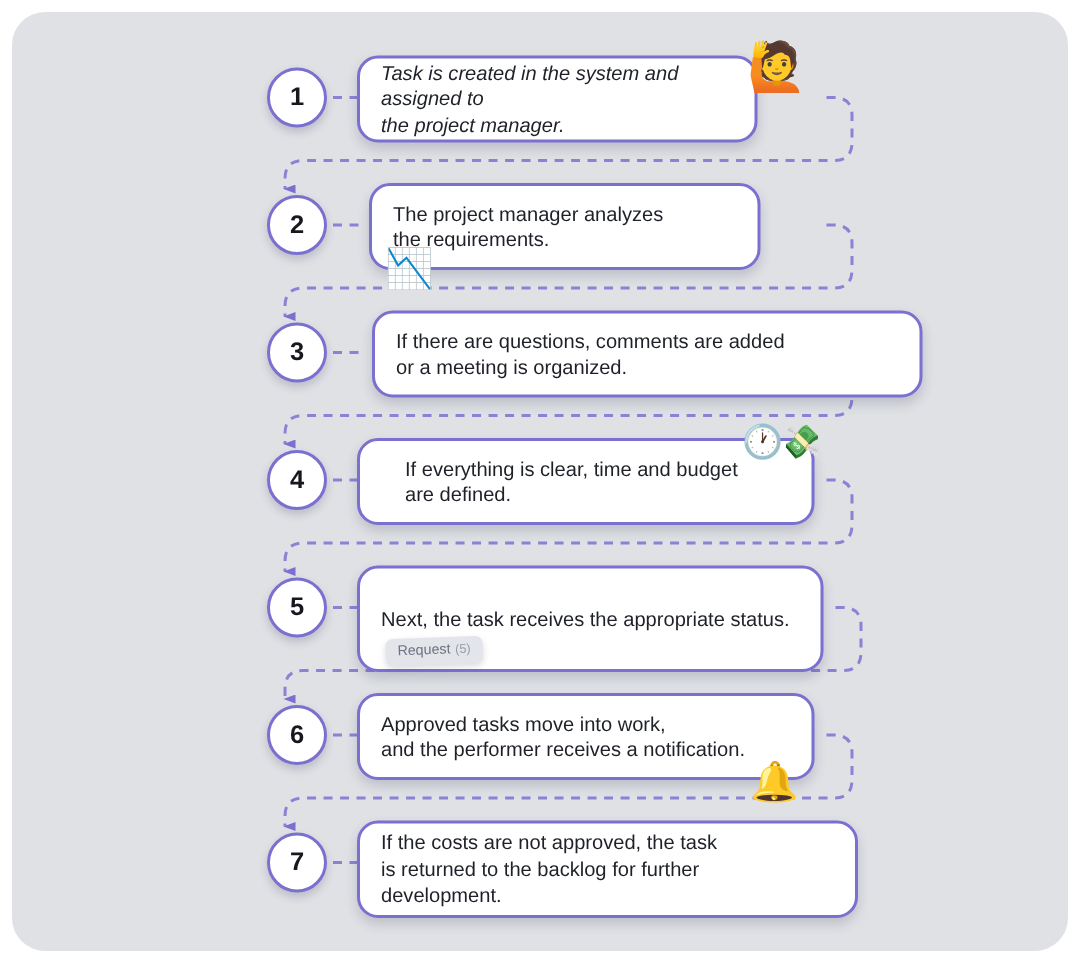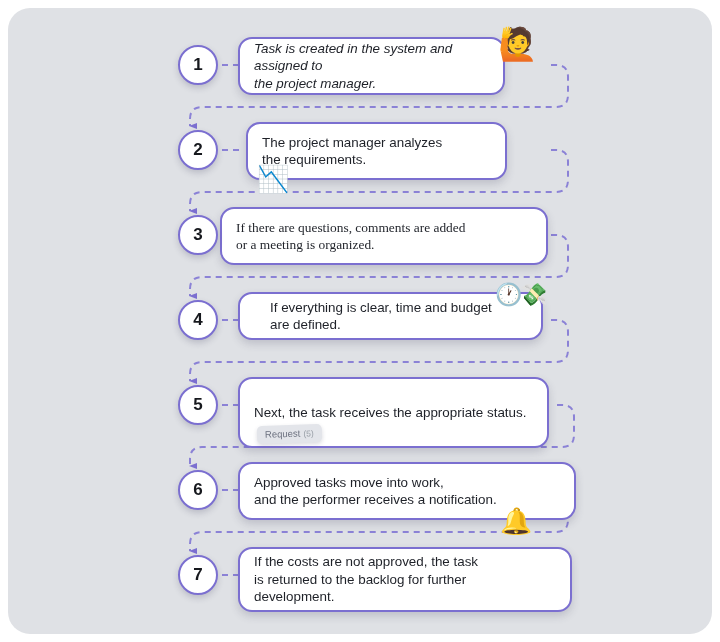--- a/index.html
+++ b/index.html
@@ -129,31 +129,31 @@
       <div class="txt">The project manager analyzes
 the requirements.</div>
     </div>
     <div class="emoji" style="left:249px;top:158px;font-size:26px;">📉</div>
   </div>
 
   <div class="step">
     <div class="circle" style="left:170px;top:207px;">
       <span>3</span>
     </div>
-    <div class="box" style="left:212px;top:199px;width:328px;height:58px;font-family:Liberation Serif, serif;">
+    <div class="box" style="left:240px;top:199px;width:367px;height:58px;">
       <div class="txt">If there are questions, comments are added
 or a meeting is organized.</div>
     </div>
   </div>
 
   <div class="step">
     <div class="circle" style="left:170px;top:292px;">
       <span>4</span>
     </div>
-    <div class="box indent" style="left:230px;top:284px;width:305px;height:48px;align-items:center;">
+    <div class="box indent" style="left:230px;top:284px;width:305px;height:58px;align-items:center;">
       <div class="txt">If everything is clear, time and budget
 are defined.</div>
     </div>
     <div class="emoji" style="left:487px;top:276px;font-size:22px;letter-spacing:-2px;">🕐💸</div>
   </div>
 
   <div class="step">
     <div class="circle" style="left:170px;top:377px;">
       <span>5</span>
     </div>
@@ -162,21 +162,21 @@
     </div>
     <div class="chip" style="left:249px;top:417px;">
       <span>Request</span><span class="cnt">(5)</span>
     </div>
   </div>
 
   <div class="step">
     <div class="circle" style="left:170px;top:462px;">
       <span>6</span>
     </div>
-    <div class="box" style="left:230px;top:454px;width:338px;height:58px;">
+    <div class="box" style="left:230px;top:454px;width:305px;height:58px;">
       <div class="txt">Approved tasks move into work,
 and the performer receives a notification.</div>
     </div>
     <div class="emoji" style="left:492px;top:500px;font-size:26px;">🔔</div>
   </div>
 
   <div class="step">
     <div class="circle" style="left:170px;top:547px;">
       <span>7</span>
     </div>

